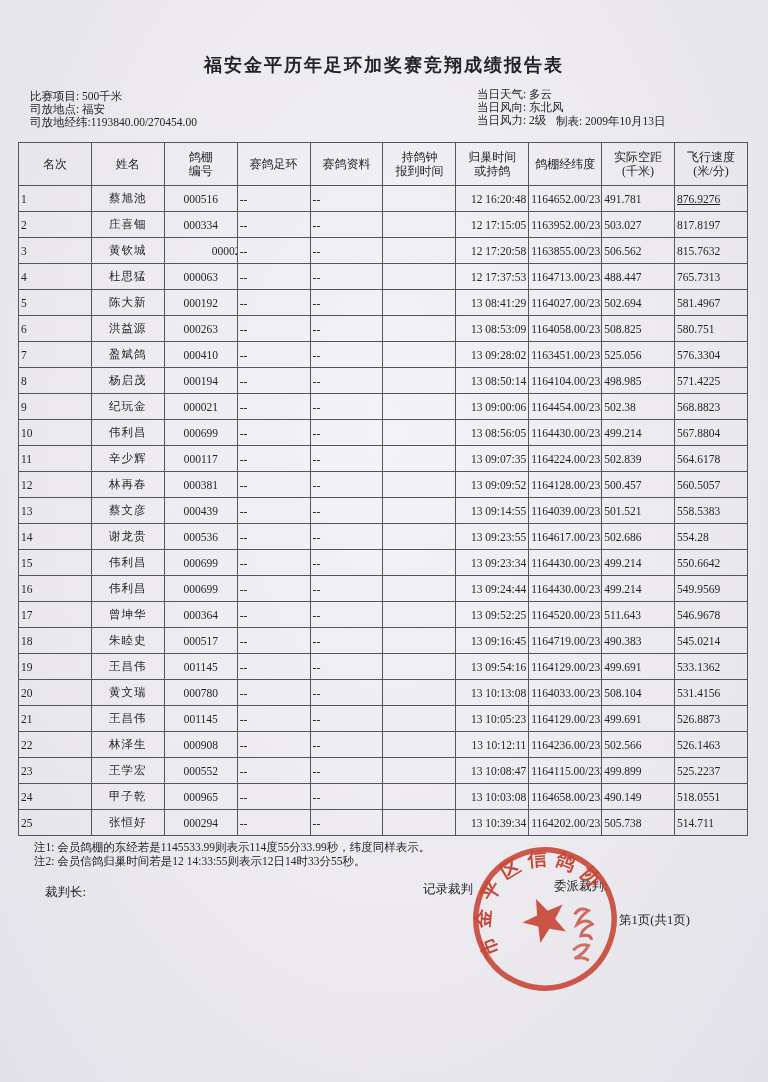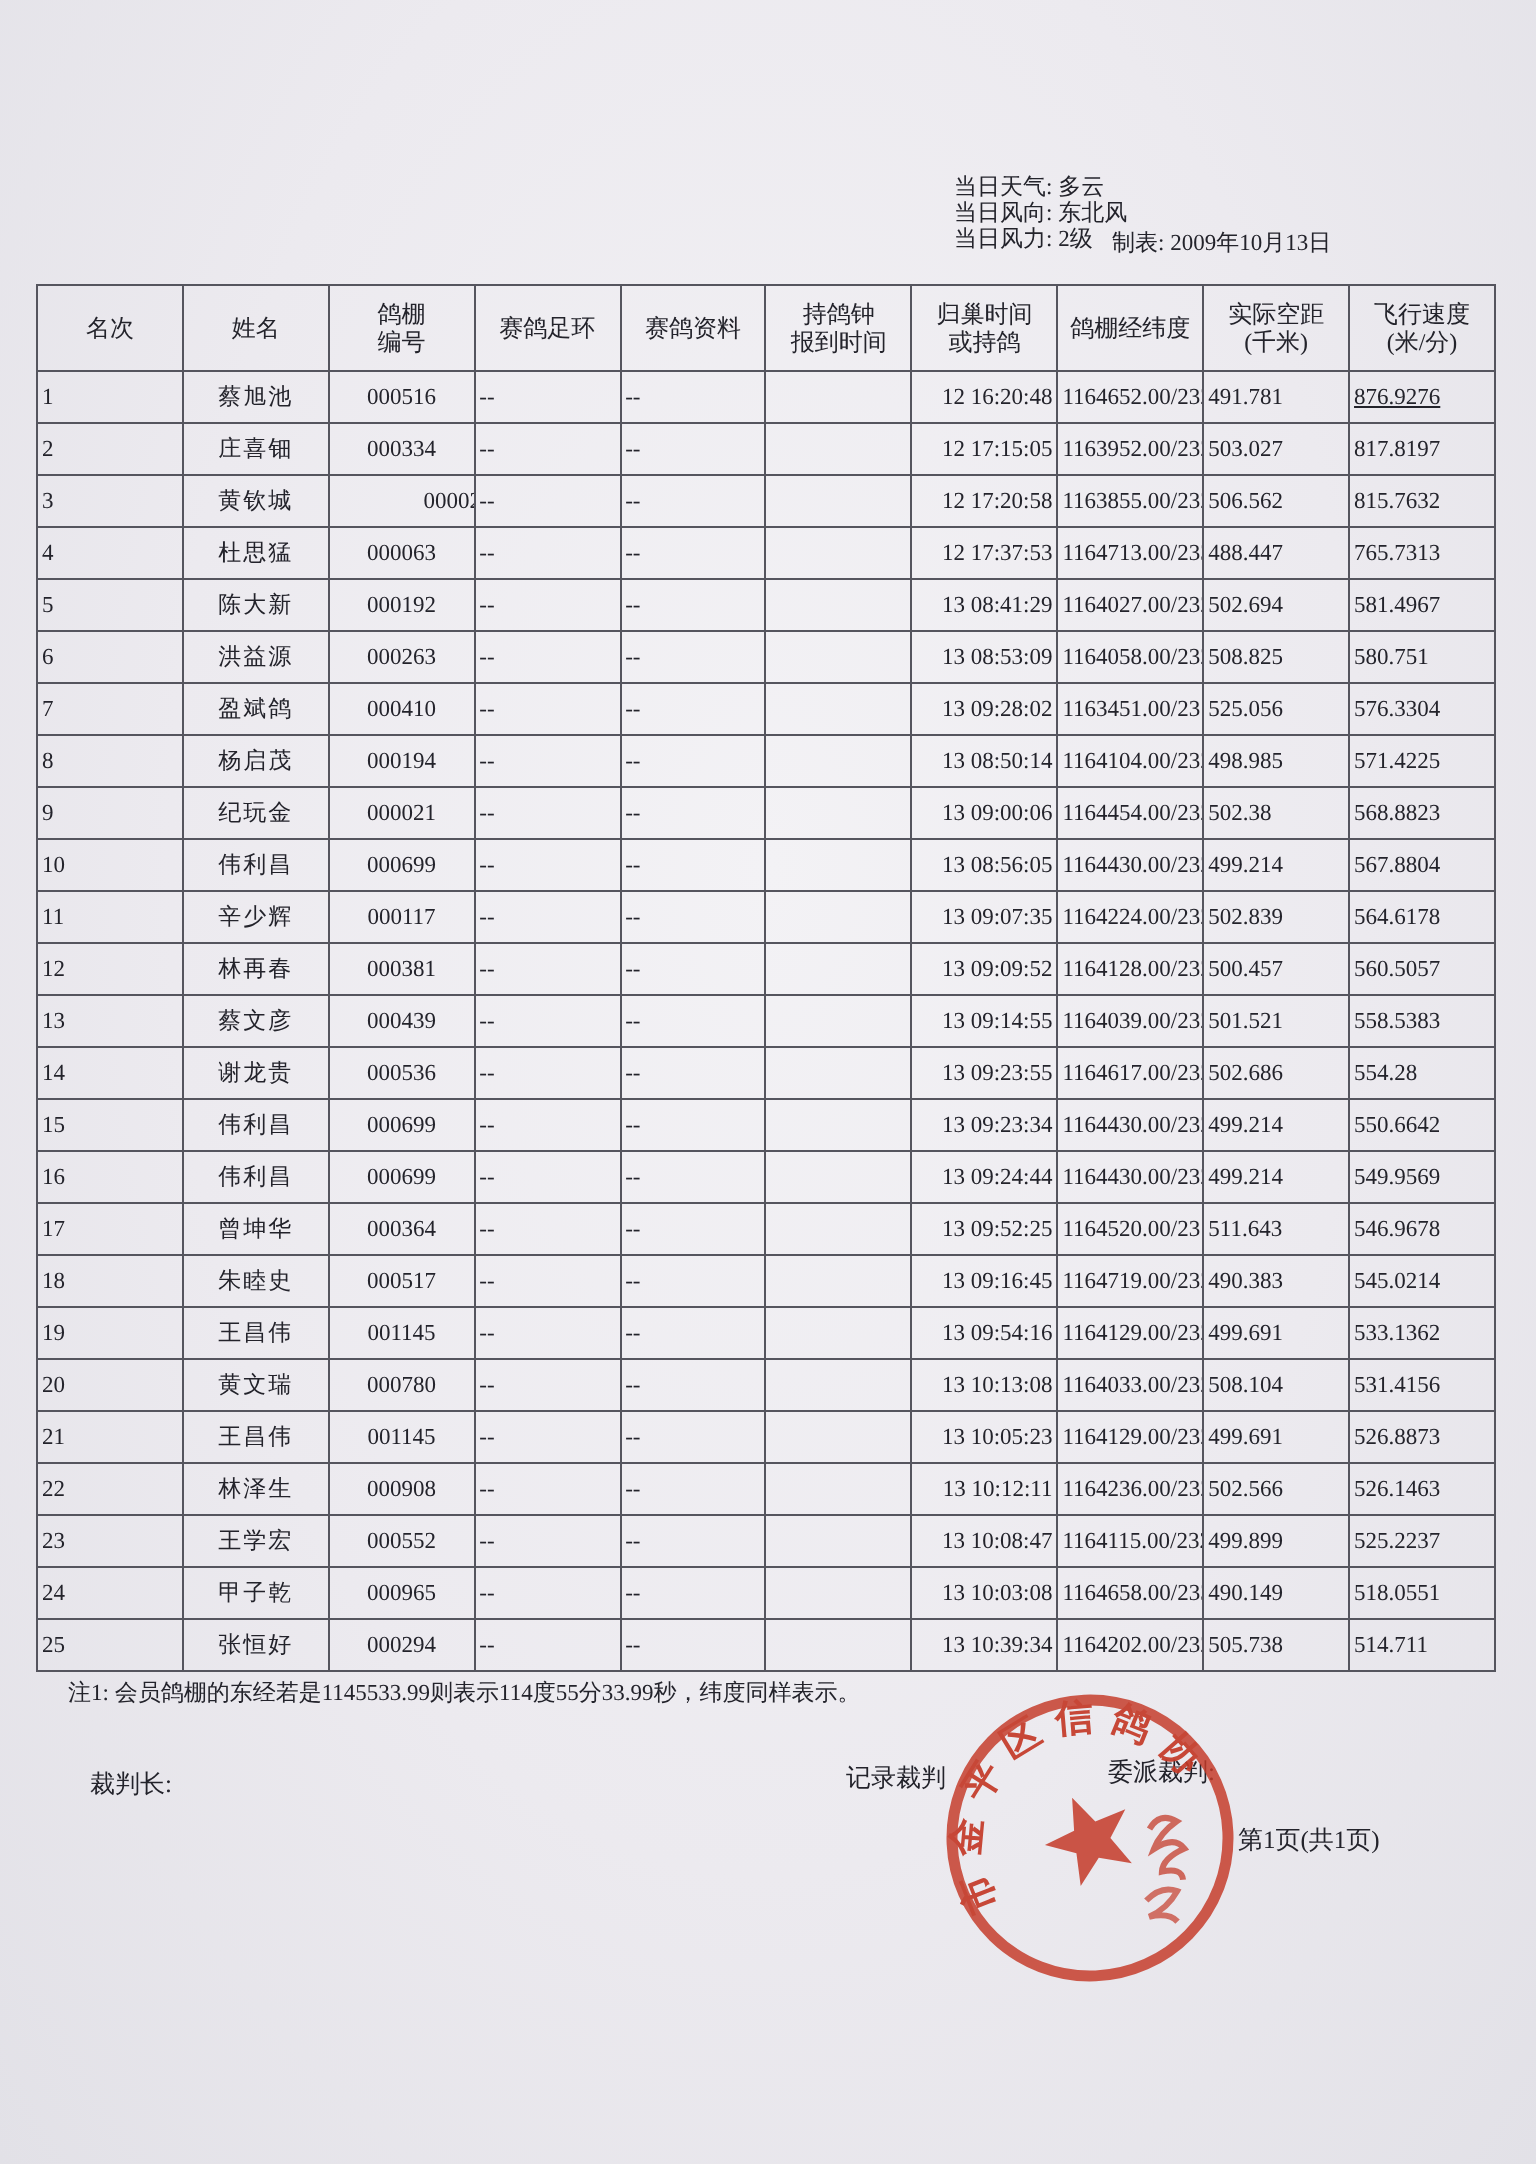--- a/index.html
+++ b/index.html
@@ -54,21 +54,27 @@
   .official-record{top:881px;left:423px;}
   .official-assigned{top:878px;left:554px;}
   .page-label{position:absolute;top:912px;left:619px;font-size:12.5px;white-space:nowrap;}
   .stamp{position:absolute;top:834px;left:462px;width:166px;height:168px;opacity:0.92;}
 </style>
 </head>
 <body>
 
 <div class="page">
 
-
+  <div class="title">福安金平历年足环加奖赛竞翔成绩报告表</div>
+
+  <div class="info-col info-col1">
+      <div>比赛项目: 500千米</div>
+      <div>司放地点: 福安</div>
+      <div>司放地经纬:1193840.00/270454.00</div>
+    </div>
   <div class="info-col info-col3">
       <div>当日天气: 多云</div>
       <div>当日风向: 东北风</div>
       <div>当日风力: 2级</div>
     </div>
   <div class="made-by">制表: 2009年10月13日</div>
 
   <table class="results">
     <thead>
       <tr id="head-row">
@@ -388,20 +394,21 @@
           <td class="c6" style="width: 79px;">13 10:39:34</td>
           <td class="c7" style="width: 126px;">1164202.00/232315.00</td>
           <td class="c8" style="width: 68px; margin-left: 24px;">505.738</td>
           <td class="c9" style="width: 72px;">514.711</td>
         </tr>
       </tbody>
   </table>
 
   <div class="notes">
       <div>注1: 会员鸽棚的东经若是1145533.99则表示114度55分33.99秒，纬度同样表示。</div>
+      <div>注2: 会员信鸽归巢时间若是12 14:33:55则表示12日14时33分55秒。</div>
     </div>
 
   <div class="official official-chief">裁判长:</div>
   <div class="official official-record">记录裁判</div>
   <div class="official official-assigned">委派裁判:</div>
 
   <svg class="stamp" viewBox="0 0 166 166">
     <g transform="rotate(-24 83 84)" fill="none" stroke="#c43a28">
       <circle cx="83" cy="84" r="69" stroke-width="5.5" opacity="0.9"></circle>
       <path id="arc" d="M 30 104 A 56 56 0 1 1 136 104" stroke="none"></path>

